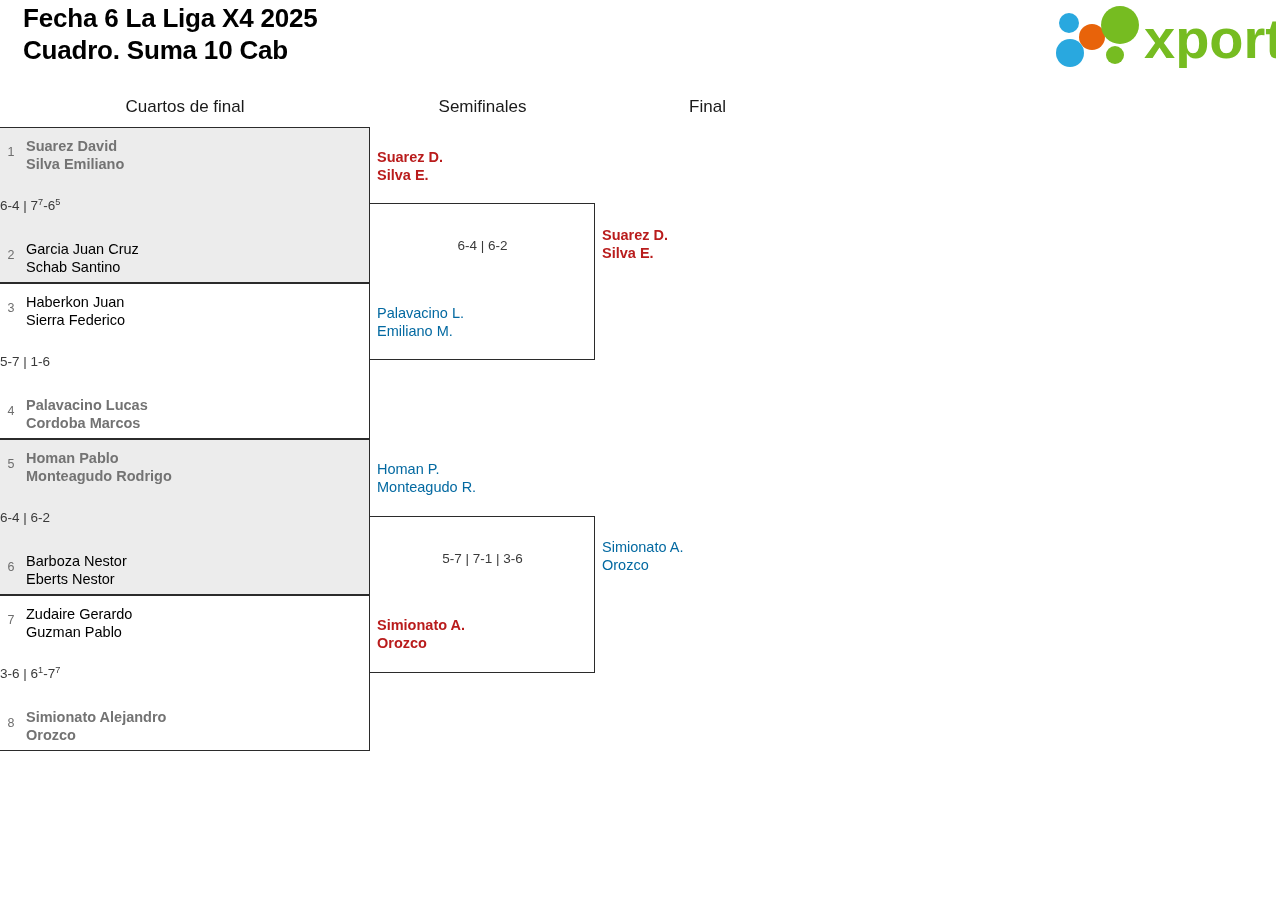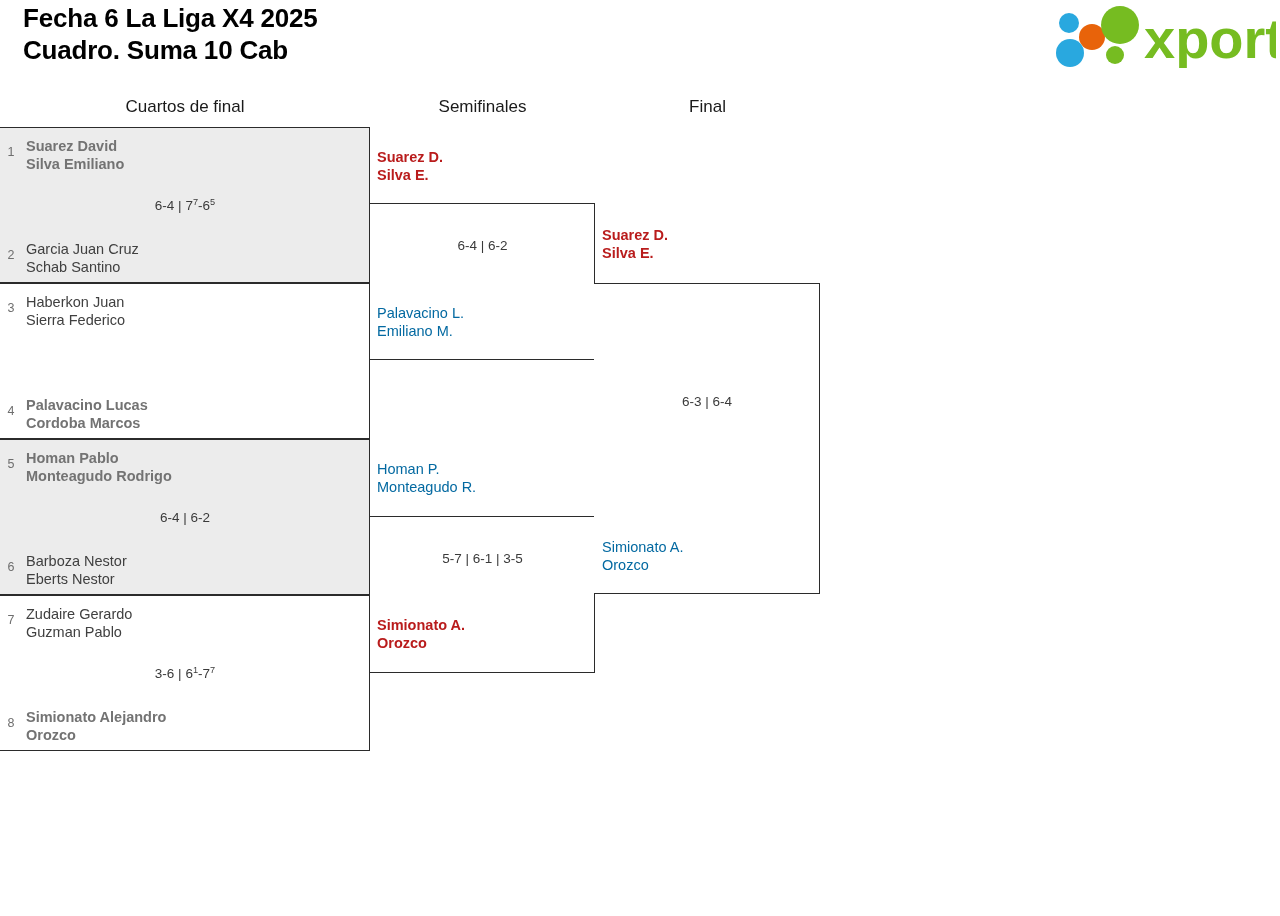--- a/index.html
+++ b/index.html
@@ -51,37 +51,37 @@
   .fin {
     left: 594px; width: 226px; height: 311px;
     border: 1px solid #2b2b2b; border-left: none;
     background: #ffffff;
   }
 
   
   .team { position: absolute; line-height: 18px; }
   .team .nm { display: block; white-space: nowrap; }
   .winner .nm { color: #737373; font-weight: bold; font-size: 14.5px; }
-  .loser  .nm { color: #404040; font-weight: normal; font-size: 14.5px; }
+  .loser  .nm { color: #000000; font-weight: normal; font-size: 14.5px; }
 
   .seed {
     position: absolute; width: 22px; text-align: center;
     font-size: 12.5px; color: #6e6e6e; line-height: 14px;
   }
 
   
   .qf .team { left: 26px; }
   .qf .team.top    { top: 9px; }
   .qf .team.bottom { top: 112px; }
   .qf .seed.top    { left: 0px; top: 17px; }
   .qf .seed.bottom { left: 0px; top: 120px; }
 
   .qf .score {
     position: absolute; left: 0; width: 370px; top: 70px;
-    text-align: center; font-size: 13.5px; color: #3a3a3a;
+    font-size: 13.5px; color: #3a3a3a;
   }
 
   
   .float-team { position: absolute; line-height: 18px; }
   .float-team .nm { display: block; white-space: nowrap; }
   .float-team.winner .nm { color: #b91c1c; font-weight: bold; font-size: 14.5px; }
   .float-team.loser  .nm { color: #0369a1; font-weight: normal; font-size: 14.5px; }
 
   .box-score {
     position: absolute; text-align: center;
@@ -128,20 +128,21 @@
       <span class="nm">Schab Santino</span>
     </div>
   </div>
 
   <div class="match qf plain" style="top:284px">
     <div class="seed top">3</div>
     <div class="team loser top">
       <span class="nm">Haberkon Juan</span>
       <span class="nm">Sierra Federico</span>
     </div>
+    <div class="score">5-7 | 1-6</div>
     <div class="seed bottom">4</div>
     <div class="team winner bottom">
       <span class="nm">Palavacino Lucas</span>
       <span class="nm">Cordoba Marcos</span>
     </div>
   </div>
 
   <div class="match qf shaded" style="top:440px">
     <div class="seed top">5</div>
     <div class="team winner top">
@@ -167,43 +168,40 @@
     <div class="team winner bottom">
       <span class="nm">Simionato Alejandro</span>
       <span class="nm">Orozco</span>
     </div>
   </div>
 
   <div class="match sf" style="top:203px">
     <div class="box-score" style="left:0; top:33px; width:225px;">6-4 | 6-2</div>
   </div>
   <div class="match sf" style="top:516px">
-    <div class="box-score" style="left:0; top:33px; width:225px;">5-7 | 6-1 | 3-5</div>
+    <div class="box-score" style="left:0; top:33px; width:225px;">5-7 | 7-1 | 3-6</div>
   </div>
 
   <div class="float-team winner" style="left:377px; top:148px;">
     <span class="nm">Suarez D.</span>
     <span class="nm">Silva E.</span>
   </div>
   <div class="float-team loser" style="left:377px; top:304px;">
     <span class="nm">Palavacino L.</span>
     <span class="nm">Emiliano M.</span>
   </div>
   <div class="float-team loser" style="left:377px; top:460px;">
     <span class="nm">Homan P.</span>
     <span class="nm">Monteagudo R.</span>
   </div>
   <div class="float-team winner" style="left:377px; top:616px;">
     <span class="nm">Simionato A.</span>
     <span class="nm">Orozco</span>
   </div>
 
-  <div class="match fin" style="top:283px">
-    <div class="box-score" style="left:0; top:109px; width:226px;">6-3 | 6-4</div>
-  </div>
 
   <div class="float-team winner" style="left:602px; top:226px;">
     <span class="nm">Suarez D.</span>
     <span class="nm">Silva E.</span>
   </div>
   <div class="float-team loser" style="left:602px; top:538px;">
     <span class="nm">Simionato A.</span>
     <span class="nm">Orozco</span>
   </div>
 

